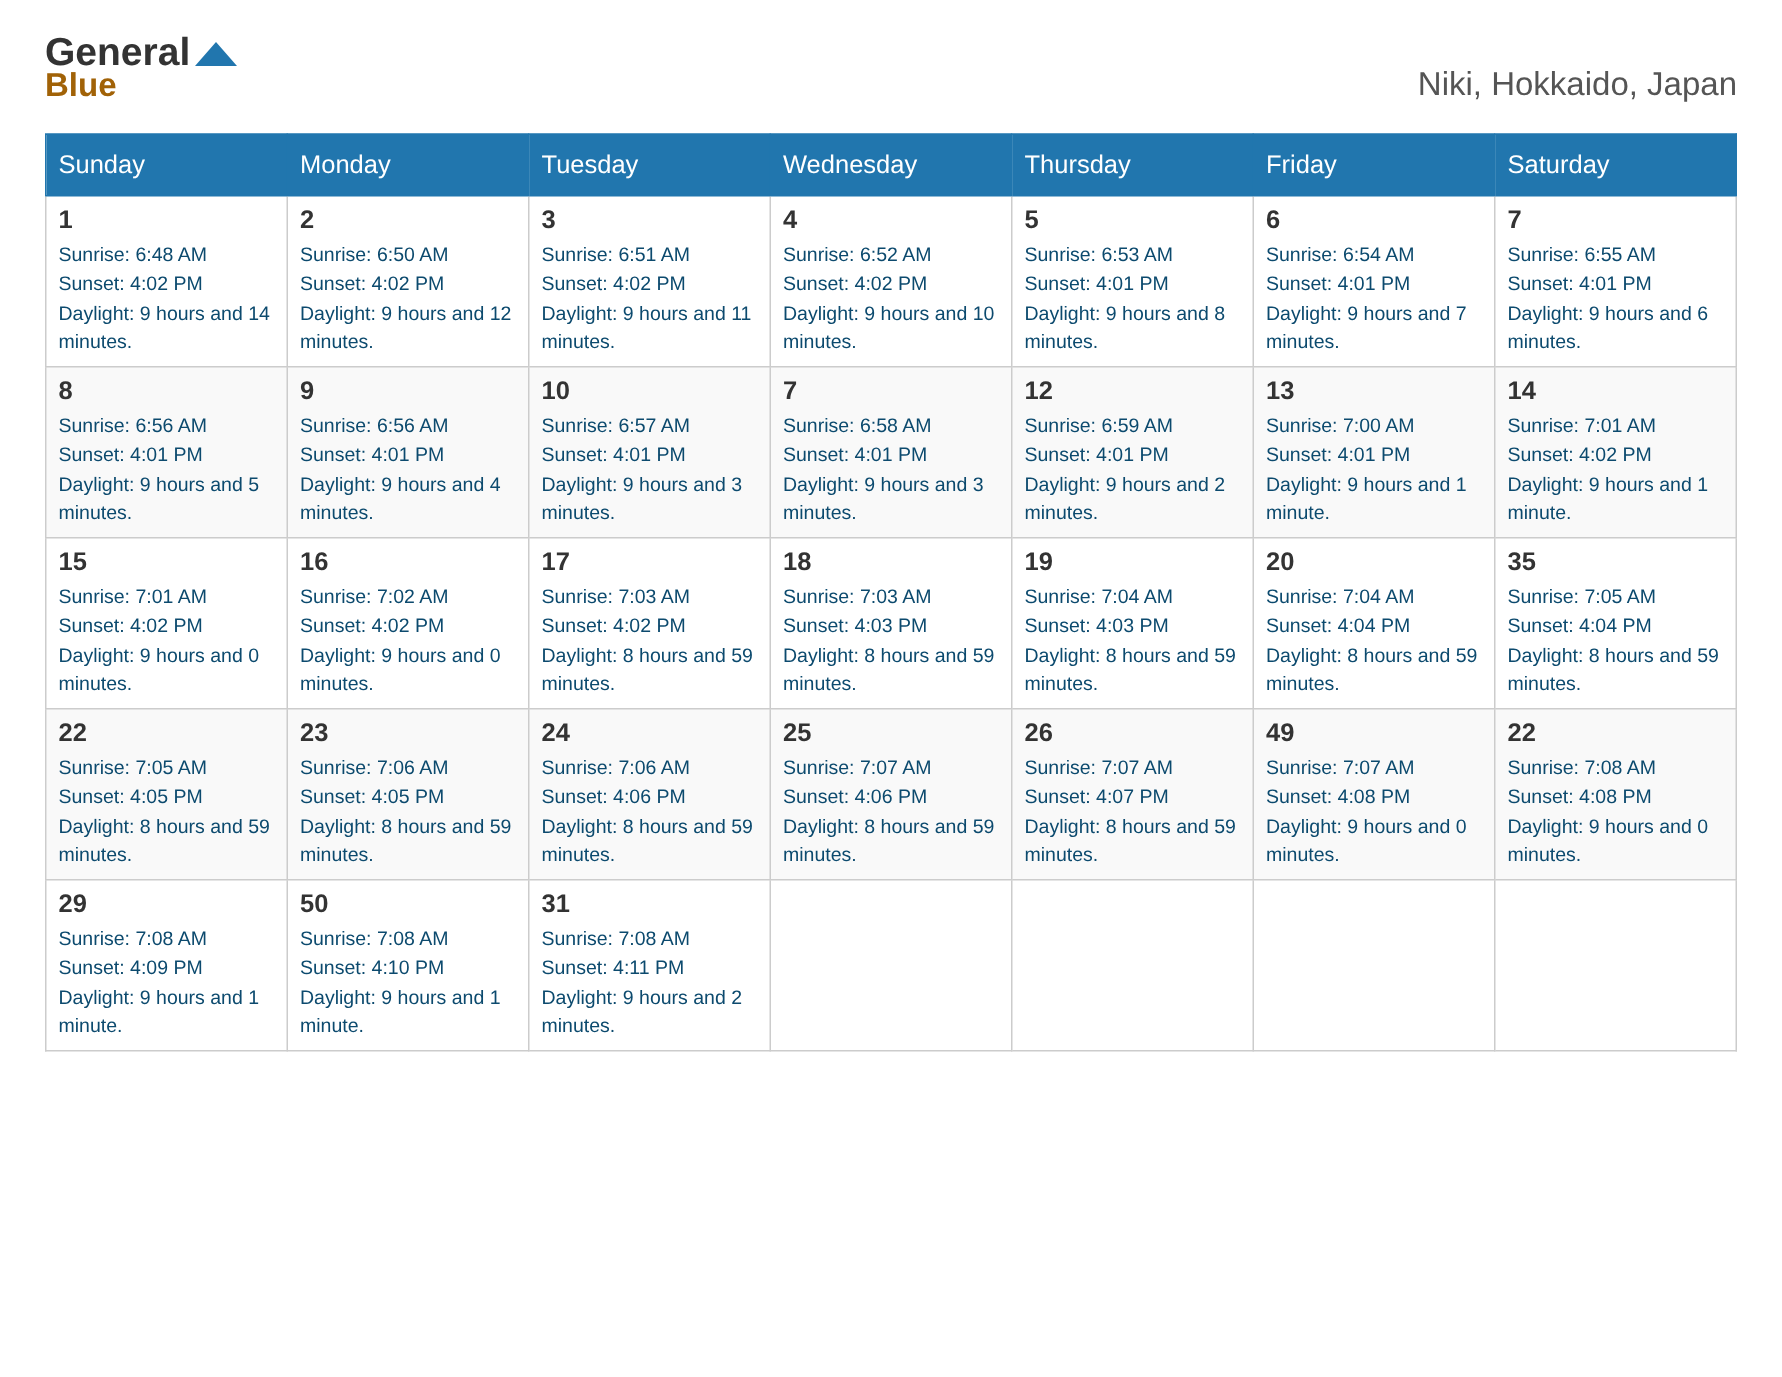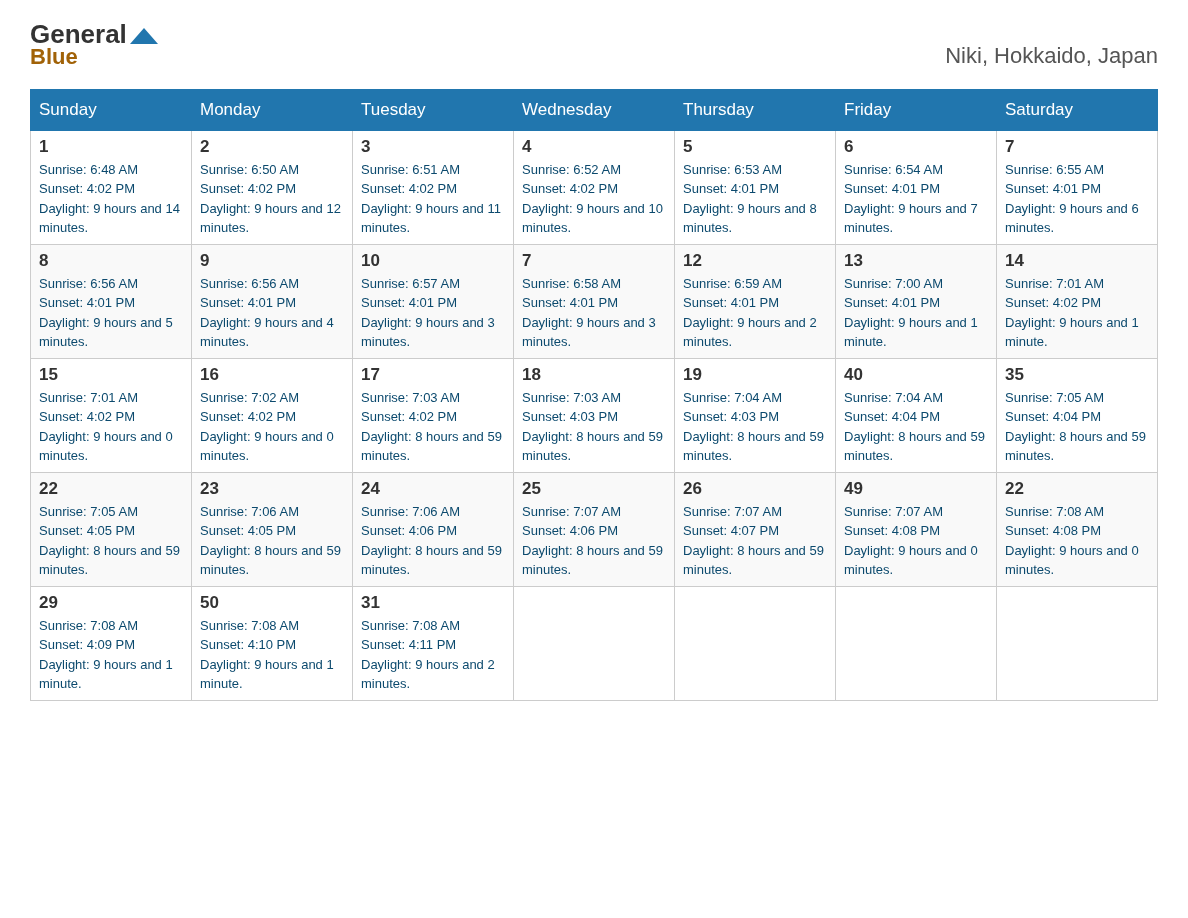--- a/index.html
+++ b/index.html
@@ -179,21 +179,21 @@
       </td>
         <td>
         <span class="day-number">18</span>
         <span class="day-info">Sunrise: 7:03 AM<br>Sunset: 4:03 PM<br>Daylight: 8 hours and 59 minutes.</span>
       </td>
         <td>
         <span class="day-number">19</span>
         <span class="day-info">Sunrise: 7:04 AM<br>Sunset: 4:03 PM<br>Daylight: 8 hours and 59 minutes.</span>
       </td>
         <td>
-        <span class="day-number">40</span>
+        <span class="day-number">20</span>
         <span class="day-info">Sunrise: 7:04 AM<br>Sunset: 4:04 PM<br>Daylight: 8 hours and 59 minutes.</span>
       </td>
         <td>
         <span class="day-number">35</span>
         <span class="day-info">Sunrise: 7:05 AM<br>Sunset: 4:04 PM<br>Daylight: 8 hours and 59 minutes.</span>
       </td>
       </tr>
       <tr>
         <td>
         <span class="day-number">22</span>

